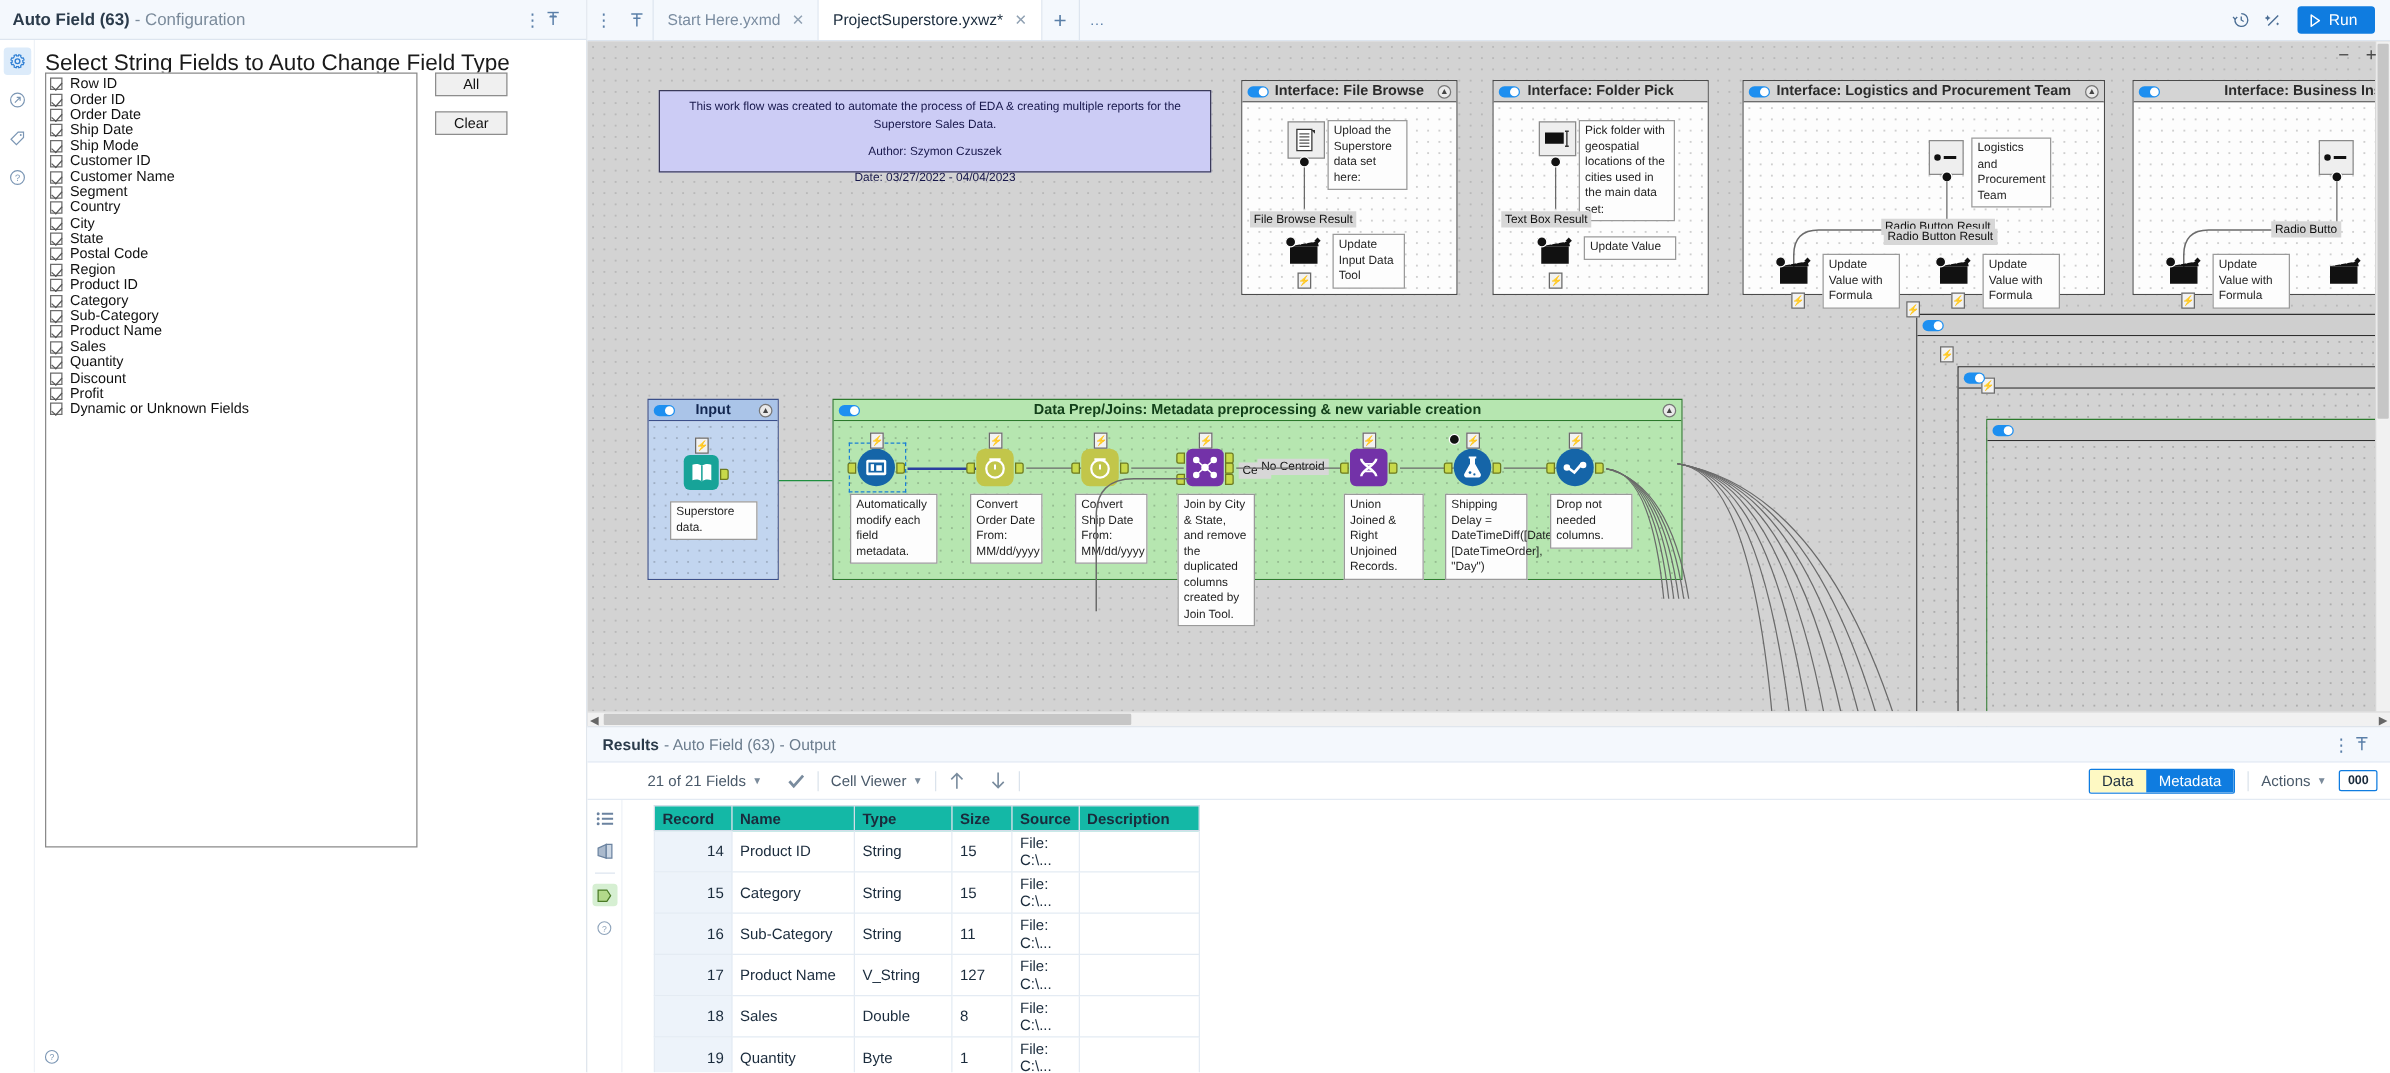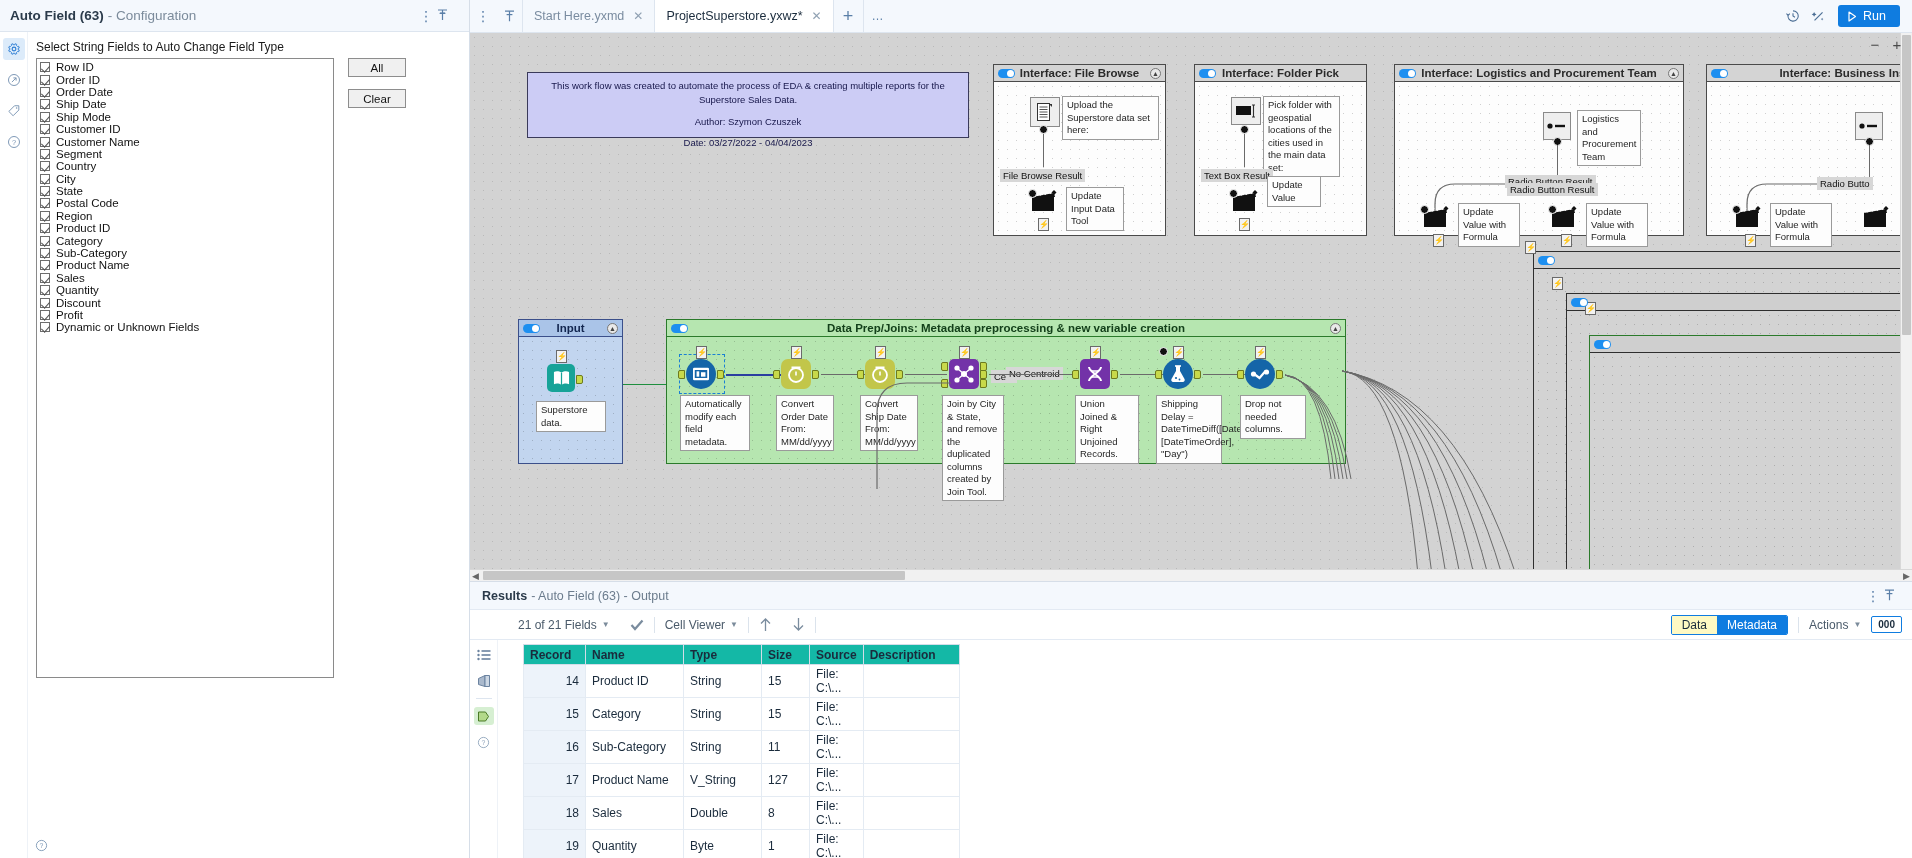--- a/index.html
+++ b/index.html
@@ -33,21 +33,21 @@
     width: 28px; padding-top: 6px; background: #ffffff; border-right: 1px solid #eef2f7;
     display: flex; flex-direction: column; align-items: center; gap: 9px;
   }
   .cfg-ico {
     width: 22px; height: 22px; border-radius: 3px;
     display: flex; align-items: center; justify-content: center;
     color: #4a7ab5; font-size: 13px; cursor: pointer;
   }
   .cfg-ico.active { background: #dcebfa; }
   #config-content { flex: 1; padding: 8px 6px 0 8px; position: relative; }
-  #cfg-label { font-size: 12px; color: #1a1a1a; margin-bottom: 3px; }
+  #cfg-label { font-size: 18px; color: #1a1a1a; margin-bottom: 3px; }
   #field-list {
     position: absolute; left: 8px; top: 26px; width: 298px; height: 620px;
     border: 1px solid #8a8a8a; background: #ffffff; overflow: hidden;
     padding: 2px 0 0 3px;
     text-align: center;
   }
   .field-row { display: flex; align-items: center; height: 12.4px; font-size: 11.5px; color: #111; }
   .cbx {
     width: 10px; height: 10px; border: 1px solid #6d6d6d; background: #fff;
     margin-right: 6px; position: relative; flex: none;
@@ -456,21 +456,21 @@
 
         <div class="tool" style="left:36px; top:15px;">
           <div class="tool-ico rect" style="width:30px;height:30px;background:#eee;border:1px solid #8a8a8a;">
             <svg width="18" height="20" viewBox="0 0 18 20">
                 <rect x="1.5" y="1.5" width="12" height="17" fill="#fff" stroke="#333"></rect>
                 <path d="M3.5 5h8M3.5 7.5h8M3.5 10h8M3.5 12.5h8M3.5 15h8" stroke="#555" stroke-width="1"></path>
                 <path d="M13 2l3 0 0 3z" fill="#333"></path>
               </svg>
           </div>
         </div>
-        <div class="note" style="left:68px; top:14px; width:97px;">Upload the Superstore data set here:</div>
+        <div class="note" style="left:68px; top:14px; width:64px;">Upload the Superstore data set here:</div>
         <div class="wire v" style="left:49px; top:47px; height:38px;"></div>
         <div style="position:absolute;left:45px;top:43px;width:9px;height:9px;border-radius:50%;background:#111;border:1.5px solid #fff;"></div>
         <div class="lbl-grey" style="left:6px; top:87px;">File Browse Result</div>
 
         <div class="tool" style="left:36px; top:104px;">
           <div>
             <svg width="30" height="28" viewBox="0 0 30 28">
                 <rect x="2" y="11" width="22" height="14" fill="#111"></rect>
                 <path d="M2 11l22-4 1 4z" fill="#111"></path>
                 <path d="M5 10.2l2-3.5M10 9.4l2-3.5M15 8.6l2-3.5M20 7.8l2-3.5" stroke="#fff" stroke-width="1.3"></path>
@@ -506,21 +506,21 @@
           <div>
             <svg width="30" height="28" viewBox="0 0 30 28">
                 <rect x="2" y="11" width="22" height="14" fill="#111"></rect>
                 <path d="M2 11l22-4 1 4z" fill="#111"></path>
                 <path d="M5 10.2l2-3.5M10 9.4l2-3.5M15 8.6l2-3.5M20 7.8l2-3.5" stroke="#fff" stroke-width="1.3"></path>
                 <path d="M24 4l2.5 2.5L24 9l-2.5-2.5z" fill="#111"></path>
               </svg>
           </div>
           <div style="position:absolute;left:-2px;top:3px;width:9px;height:9px;border-radius:50%;background:#111;border:1.5px solid #fff;"></div>
         </div>
-        <div class="note" style="left:72px; top:94px; width:54px;">Update Value</div>
+        <div class="note" style="left:72px; top:107px; width:74px;">Update Value</div>
         <div class="lightning" style="left:44px; top:136px;">⚡</div>
       </div>
     </div>
 
     <div class="cont iface" style="left:924px; top:31px; width:290px; height:172px;">
       <div class="cont-hdr">
         <div class="toggle"></div>
         <div class="ctitle">Interface: Logistics and Procurement Team</div>
         <div class="collapse-btn">▲</div>
       </div>

